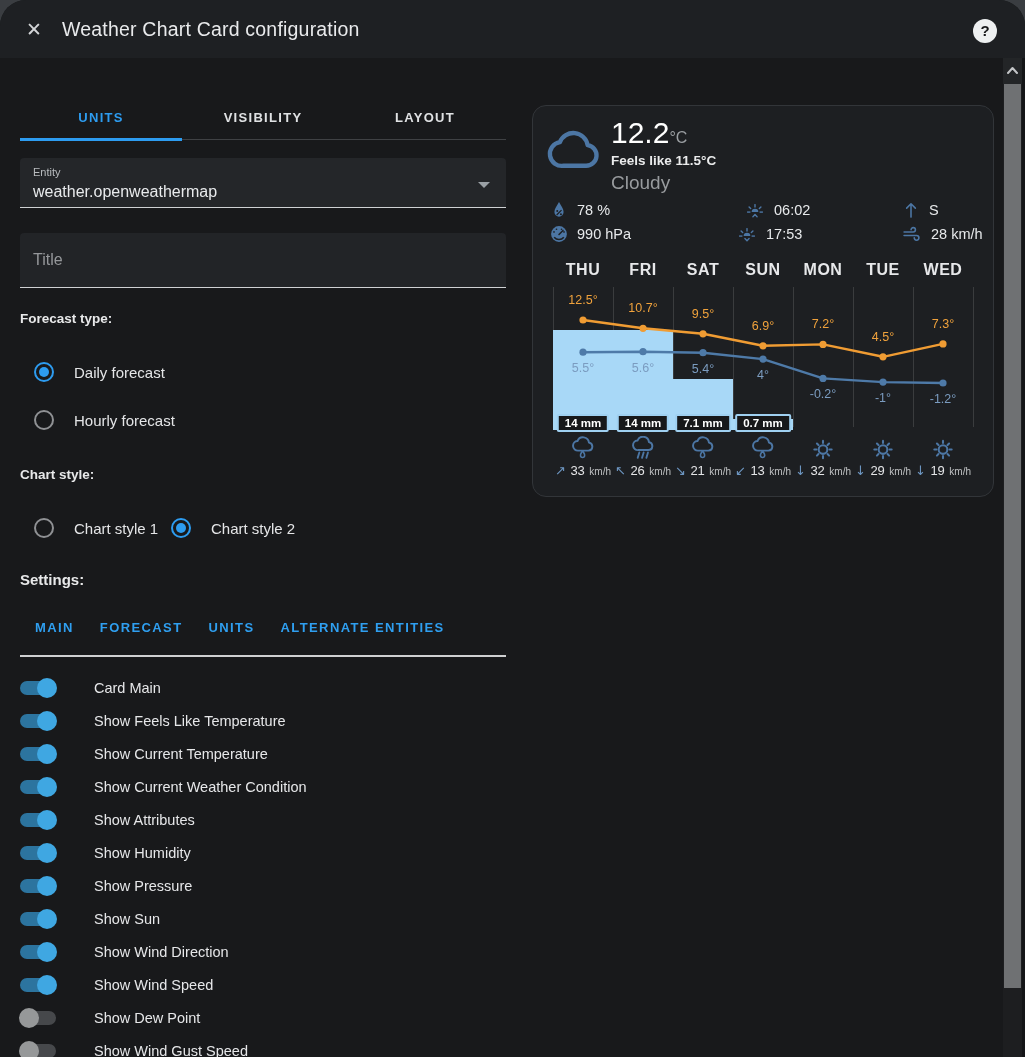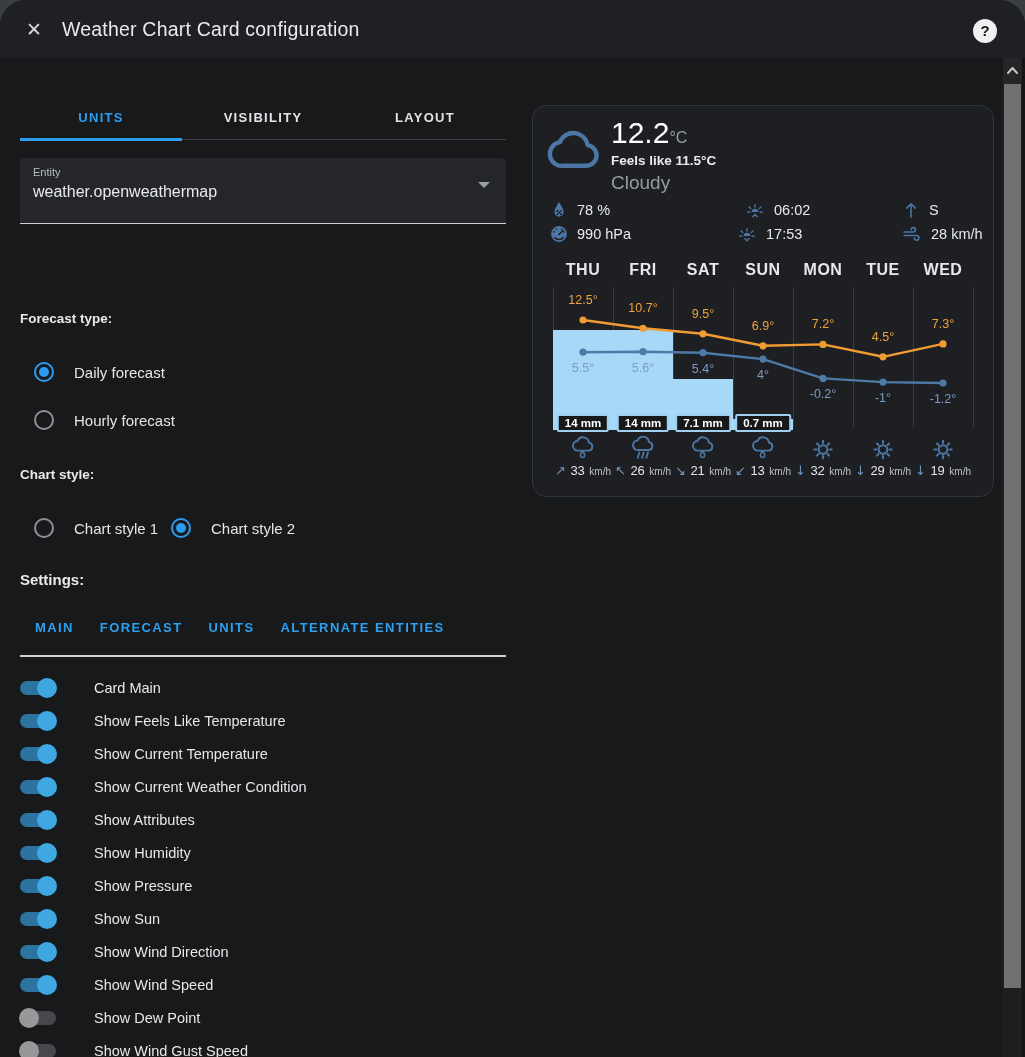--- a/index.html
+++ b/index.html
@@ -16,21 +16,21 @@
   
   #main-tabs { position:absolute; left:20px; top:96px; width:486px; height:44px; display:flex;
     border-bottom:1px solid #3f4144; }
   .mtab { flex:1; text-align:center; line-height:44px; font-size:13px; font-weight:bold;
     letter-spacing:1.3px; color:#e0e2e4; cursor:pointer; }
   .mtab.active { color:#2d9cf0; }
   #tab-indicator { position:absolute; left:0; bottom:-2px; width:162px; height:3px; background:#2d9cf0; }
   
   .field { position:absolute; left:20px; width:486px; border-radius:4px 4px 0 0;
     border-bottom:1px solid #cfd1d3; }
-  #entity-field { top:158px; height:66px; background:#242629; }
+  #entity-field { top:158px; height:50px; background:#242629; }
   .fld-label { position:absolute; left:13px; top:8px; font-size:11px; color:#b9bcbf; }
   .fld-value { position:absolute; left:13px; top:25px; font-size:16px; color:#e8eaec; }
   #entity-caret { position:absolute; right:16px; top:24px; width:0; height:0;
     border-left:6px solid transparent; border-right:6px solid transparent; border-top:6px solid #9aa0a5; }
   #title-field { top:233px; height:55px; background:#222427; }
   .placeholder { position:absolute; left:13px; top:18px; font-size:16px; color:#95979a; }
   .section-label { position:absolute; left:20px; font-size:13.5px; font-weight:bold; color:#e8e9ea; }
   #settings-label { font-size:15px; }
   
   .radio-row { position:absolute; height:22px; display:flex; align-items:center; cursor:pointer; }
@@ -96,20 +96,23 @@
       <div class="mtab">VISIBILITY</div>
       <div class="mtab">LAYOUT</div>
     </div>
 
   <div class="field" id="entity-field">
     <div class="fld-label">Entity</div>
     <div class="fld-value">weather.openweathermap</div>
     <div id="entity-caret"></div>
   </div>
 
+  <div class="field" id="title-field">
+    <div class="placeholder">Title</div>
+  </div>
 
   <div class="section-label" style="top:311px">Forecast type:</div>
   <div class="section-label" style="top:467px">Chart style:</div>
   <div class="section-label" id="settings-label" style="top:571px">Settings:</div>
 
   <div id="radios">
       <div class="radio-row sel" style="top: 361px; left: 34px;">
         <div class="radio-circle"></div>
         <span class="radio-label" style="margin-left: 20px;">Daily forecast</span>
       </div>

